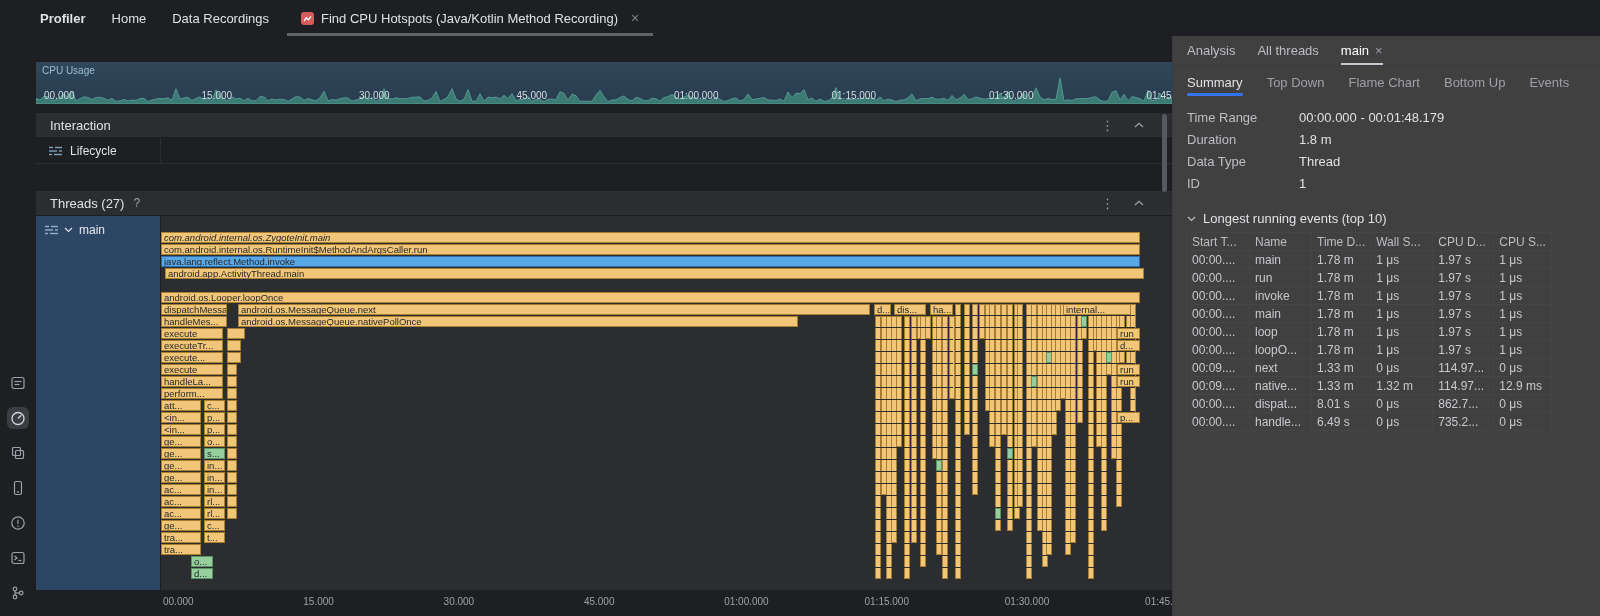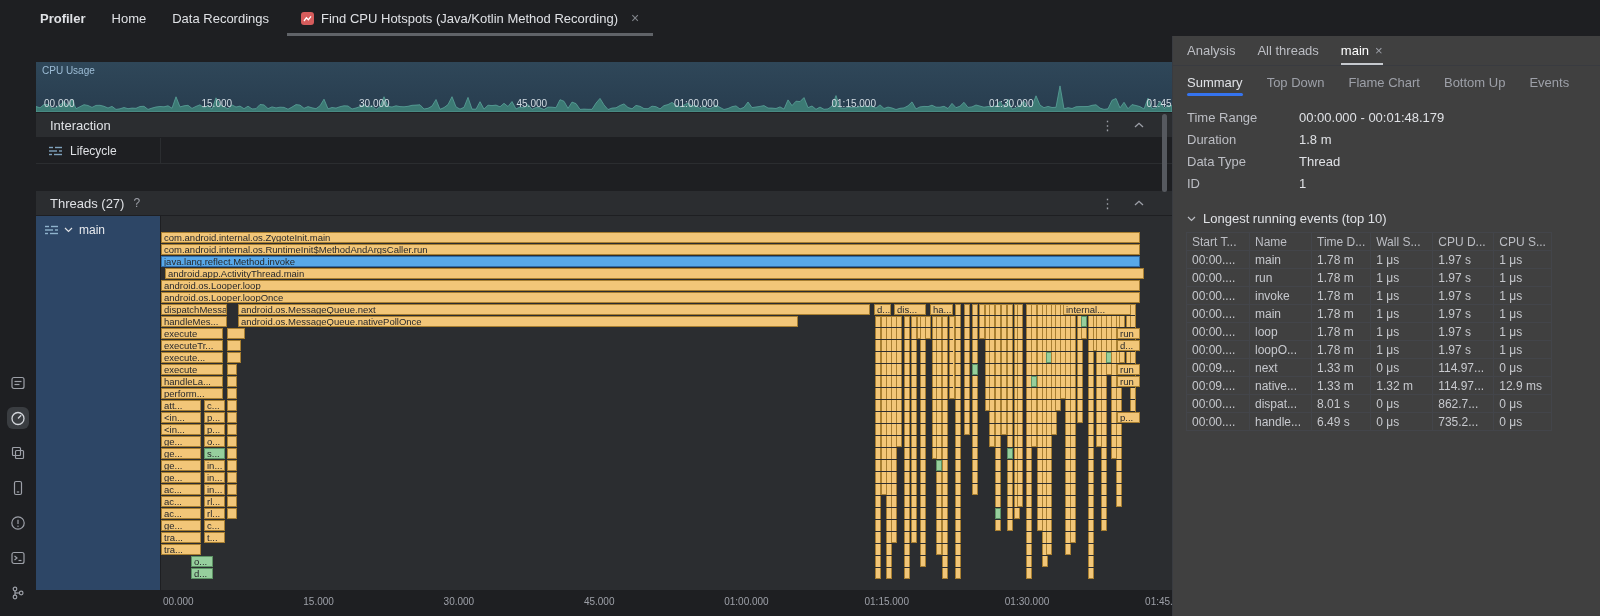--- a/index.html
+++ b/index.html
@@ -20,21 +20,21 @@
   .tb-icon{width:18px;height:18px;display:flex;align-items:center;justify-content:center;cursor:pointer}
   .tb-icon.dim{opacity:.45}
 
   
   .left-strip{position:absolute;left:0;top:36px;width:36px;height:580px;display:flex;flex-direction:column;align-items:center;justify-content:flex-end;gap:13px;padding-bottom:12px;background:#1e1f22}
   .strip-icon{width:22px;height:22px;display:flex;align-items:center;justify-content:center;cursor:pointer}
   .strip-icon.active{background:#3a3d41;border-radius:6px}
 
   
   .center{position:absolute;left:36px;top:62px;width:1136px;height:554px}
-  .cpu-band{position:absolute;left:0;top:0;width:1136px;height:50px;background:linear-gradient(#2f4759,#283d4f);overflow:hidden;cursor:crosshair}
+  .cpu-band{position:absolute;left:0;top:0;width:1136px;height:42px;background:linear-gradient(#2f4759,#283d4f);overflow:hidden;cursor:crosshair}
   .cpu-label{position:absolute;left:6px;top:3px;font-size:10px;color:#9dbdd6}
   #cpu-wave{position:absolute;left:0;bottom:0}
   #cpu-ticks .tick{position:absolute;bottom:3px;font-size:10px;color:#d3dce3;white-space:nowrap}
 
   .sec-header{position:absolute;left:0;width:1136px;height:26px;background:#2b2d30;display:flex;align-items:center;padding-left:14px;font-size:13px;border-top:1px solid #1e1f22;border-bottom:1px solid #1e1f22}
   .hdr-interaction{top:50px}
   .hdr-threads{top:128px}
   .kebab{position:absolute;right:58px;color:#9da0a8;font-size:13px;cursor:pointer}
   .hdr-chev{position:absolute;right:28px;cursor:pointer;display:flex}
   .help{color:#9da0a8;margin-left:9px;font-size:12px}
@@ -344,25 +344,24 @@
         <div class="rowline" style="left: 714px; top: 243px; width: 78px;"></div>
         <div class="rowline" style="left: 714px; top: 255px; width: 78px;"></div>
         <div class="rowline" style="left: 714px; top: 267px; width: 78px;"></div>
         <div class="rowline" style="left: 714px; top: 279px; width: 78px;"></div>
         <div class="rowline" style="left: 714px; top: 291px; width: 78px;"></div>
         <div class="rowline" style="left: 714px; top: 303px; width: 78px;"></div>
         <div class="rowline" style="left: 714px; top: 315px; width: 78px;"></div>
         <div class="rowline" style="left: 714px; top: 327px; width: 78px;"></div>
         <div class="rowline" style="left: 714px; top: 339px; width: 78px;"></div>
         <div class="rowline" style="left: 714px; top: 351px; width: 78px;"></div>
-        <div class="fr" style="left: 0px; top: 16px; width: 979px;">com.android.internal.os.ZygoteInit.main</div>
+        <div class="fr" style="left: 0px; top: 16px; width: 979px; font-style: italic;">com.android.internal.os.ZygoteInit.main</div>
         <div class="fr" style="left: 0px; top: 28px; width: 979px;">com.android.internal.os.RuntimeInit$MethodAndArgsCaller.run</div>
         <div class="fr blue" style="left: 0px; top: 40px; width: 979px;">java.lang.reflect.Method.invoke</div>
         <div class="fr" style="left: 4px; top: 52px; width: 979px;">android.app.ActivityThread.main</div>
-        <div class="fr" style="left: 0px; top: 64px; width: 979px;">android.os.Looper.loop</div>
         <div class="fr" style="left: 0px; top: 76px; width: 979px;">android.os.Looper.loopOnce</div>
         <div class="fr" style="left: 0px; top: 88px; width: 66px;">dispatchMessa...</div>
         <div class="fr" style="left: 77px; top: 88px; width: 632px; text-decoration: underline;">android.os.MessageQueue.next</div>
         <div class="fr" style="left: 713px; top: 88px; width: 17px;">d...</div>
         <div class="fr" style="left: 733px; top: 88px; width: 32px;">dis...</div>
         <div class="fr" style="left: 769px; top: 88px; width: 23px;">ha...</div>
         <div class="fr" style="left: 902px; top: 88px; width: 68px;">internal...</div>
         <div class="fr" style="left: 0px; top: 100px; width: 66px;">handleMes...</div>
         <div class="fr" style="left: 77px; top: 100px; width: 560px;">android.os.MessageQueue.nativePollOnce</div>
         <div class="fr" style="left: 0px; top: 112px; width: 62px;">execute</div>

